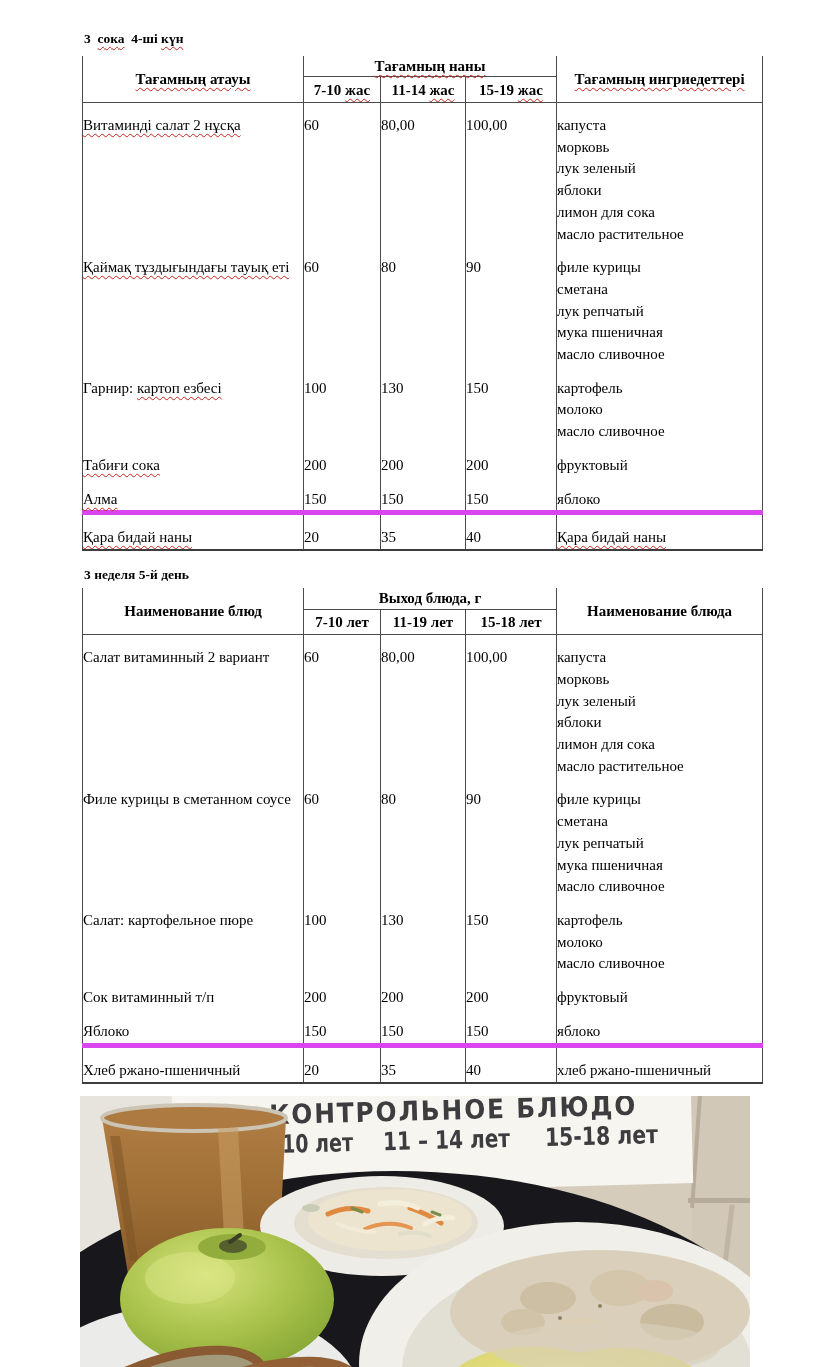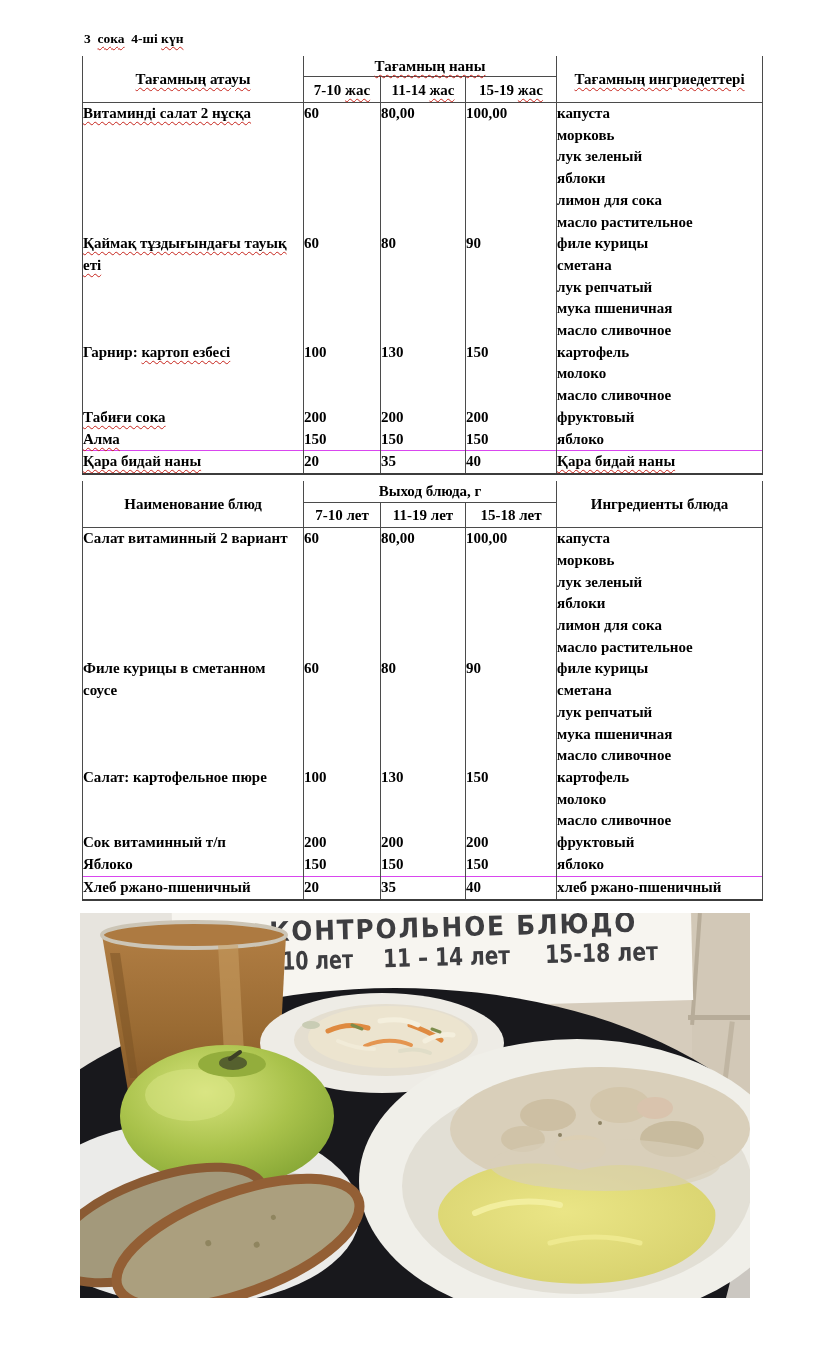--- a/index.html
+++ b/index.html
@@ -42,28 +42,27 @@
     vertical-align:middle;
     border-bottom:1px solid #4b4b4b;
   }
   th.th-group{border-bottom:none; height:20px; line-height:20px; padding-top:2px;}
   th.th-age{height:24px; line-height:22px;}
   th.th-span{height:46px;}
 
   table.menu tbody td{
     vertical-align:top;
     line-height:21.7px;
-    padding-top:0;
-    font-weight:bold;
+    padding-top:12px;
   }
   td.cell-name{padding-left:4px;}
   td.cell-num{text-align:left;}
   td.cell-ing{padding-left:5px;}
   tr.row-last td{
-    border-top:1px solid #d946ef;
+    border-top:5px solid #d946ef;
     border-bottom:2px solid #3c3c3c;
     height:22px;
     margin-left:9px;
   }
 
   .photo-wrap{margin:12px 0 0 0; width:670px; height:385px; line-height:0;}
   .photo-wrap svg{display:block;}
   .sign-text{font-family:"DejaVu Sans", sans-serif; font-weight:bold; fill:#3d3d40;}
 </style>
 </head>
@@ -155,34 +154,35 @@
         <td class="cell-num">20</td>
         <td class="cell-num">35</td>
         <td class="cell-num">40</td>
         <td class="cell-ing">
             <div><span class="sq">Қара бидай наны</span></div>
           </td>
       </tr>
     </tbody>
   </table>
 
+  <p class="doc-heading second">3 неделя 5-й день</p>
 
   <table class="menu second">
     <colgroup>
         <col class="c-name">
         <col class="c-a1">
         <col class="c-a2">
         <col class="c-a3">
         <col class="c-ing">
       </colgroup>
     <thead>
       <tr>
         <th rowspan="2" class="th-span">Наименование блюд</th>
         <th colspan="3" class="th-group">Выход блюда, г</th>
-        <th rowspan="2" class="th-span">Ингредиенты блюда</th>
+        <th rowspan="2" class="th-span">Наименование блюда</th>
       </tr>
       <tr>
         <th class="th-age">7-10 лет</th>
         <th class="th-age">11-19 лет</th>
         <th class="th-age">15-18 лет</th>
       </tr>
     </thead>
     <tbody>
       <tr>
         <td class="cell-name">Салат витаминный 2 вариант</td>

